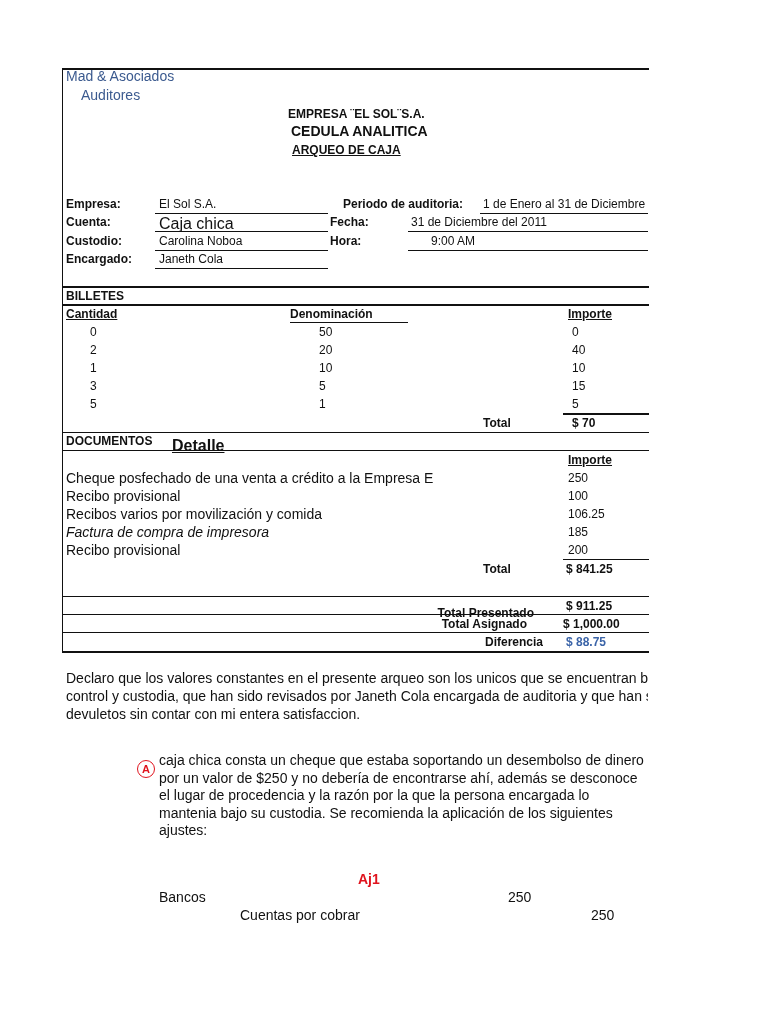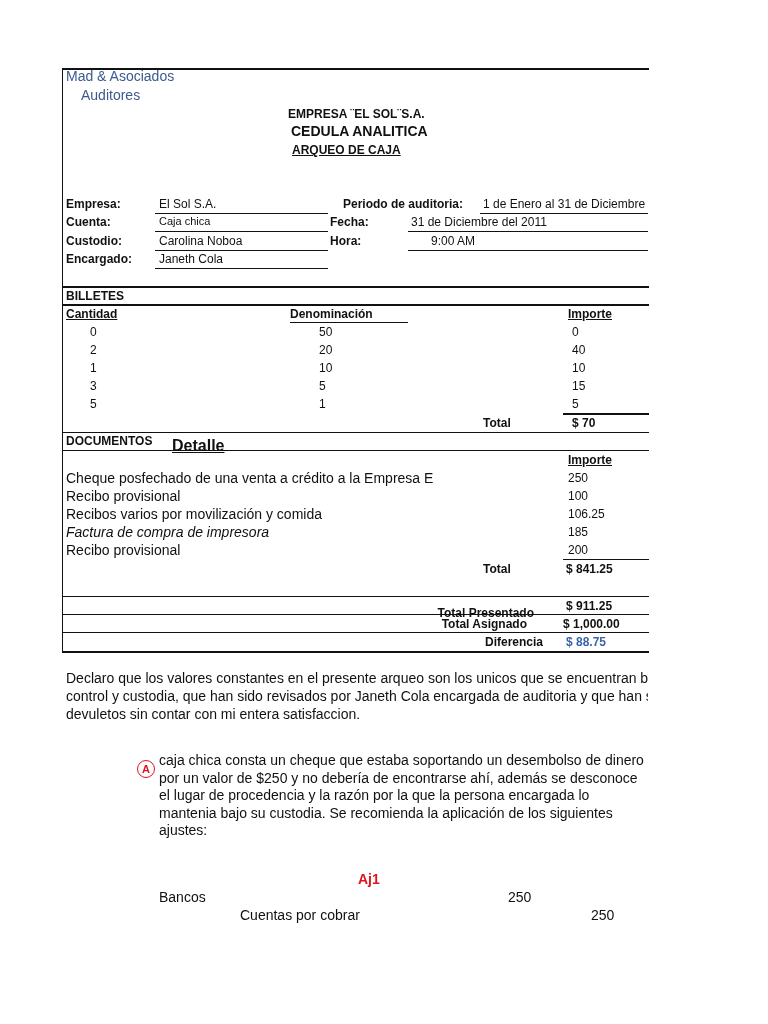--- a/index.html
+++ b/index.html
@@ -31,21 +31,21 @@
 
 <div class="abs b" style="left:288px; top:107px; font-size:12px;">EMPRESA ¨EL SOL¨S.A.</div>
 <div class="abs b" style="left:291px; top:123px; font-size:14px;">CEDULA ANALITICA</div>
 <div class="abs b u" style="left:292px; top:143px; font-size:12px;">ARQUEO DE CAJA</div>
 
 <div class="abs b" style="left:66px; top:197px; font-size:12px;">Empresa:</div>
 <div class="abs" style="left:159px; top:197px; font-size:12px;">El Sol S.A.</div>
 <div class="hl" style="left:155px; top:213px; width:173px;"></div>
 
 <div class="abs b" style="left:66px; top:215px; font-size:12px;">Cuenta:</div>
-<div class="abs" style="left:159px; top:215px; font-size:11px;">Caja chica</div>
+<div class="abs" style="left:159px; top:215px; font-size:16px;">Caja chica</div>
 <div class="hl" style="left:155px; top:231px; width:173px;"></div>
 
 <div class="abs b" style="left:66px; top:234px; font-size:12px;">Custodio:</div>
 <div class="abs" style="left:159px; top:234px; font-size:12px;">Carolina Noboa</div>
 <div class="hl" style="left:155px; top:250px; width:173px;"></div>
 
 <div class="abs b" style="left:66px; top:252px; font-size:12px;">Encargado:</div>
 <div class="abs" style="left:159px; top:252px; font-size:12px;">Janeth Cola</div>
 <div class="hl" style="left:155px; top:268px; width:173px;"></div>
 

